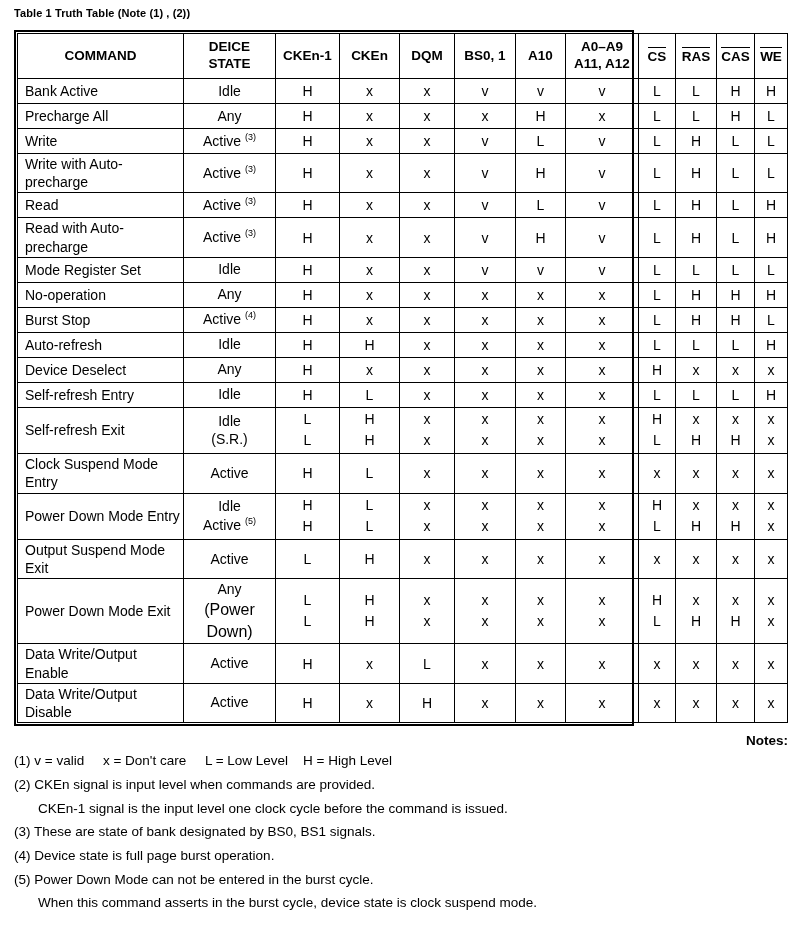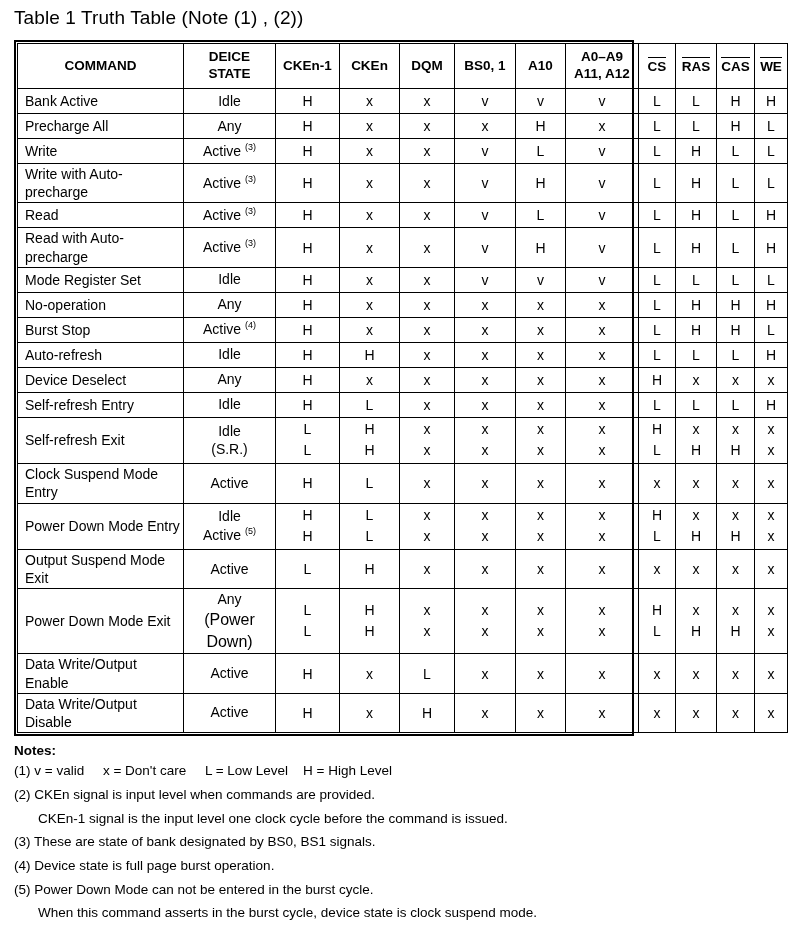--- a/index.html
+++ b/index.html
@@ -4,21 +4,21 @@
 <style>
   * { box-sizing: border-box; }
   html, body { margin: 0; padding: 0; }
   body {
     width: 800px; height: 936px;
     background: #ffffff; color: #000000;
     font-family: "Liberation Sans", sans-serif;
   }
   .page { padding: 7px 12px 0 14px; }
   .title {
-    font-size: 19px; font-weight: normal;
+    font-size: 11px; font-weight: bold;
     margin: 0 0 11px 0; letter-spacing: 0.1px;
   }
   .table-frame {
     border: 2px solid #000;
     padding: 1px;
     width: 620px;
   }
   table.truth-table {
     border-collapse: collapse;
     table-layout: fixed;
@@ -54,21 +54,21 @@
     vertical-align: super;
     line-height: 0;
   }
   .ov {
     display: inline-block;
     border-top: 1.5px solid #000;
     padding-top: 1px;
     line-height: 1.15;
   }
   .notes { margin-top: 7px; font-size: 13.5px; }
-  .notes-label { font-weight: bold; margin-bottom: 4px; }
+  .notes-label { font-weight: bold; margin-bottom: 4px; text-align: right; }
   .note-line {
     white-space: pre-wrap;
     margin: 0 0 5.5px 0;
     line-height: 1.35;
   }
   .note-line.indent { padding-left: 24px; }
 </style>
 </head>
 <body>
 

